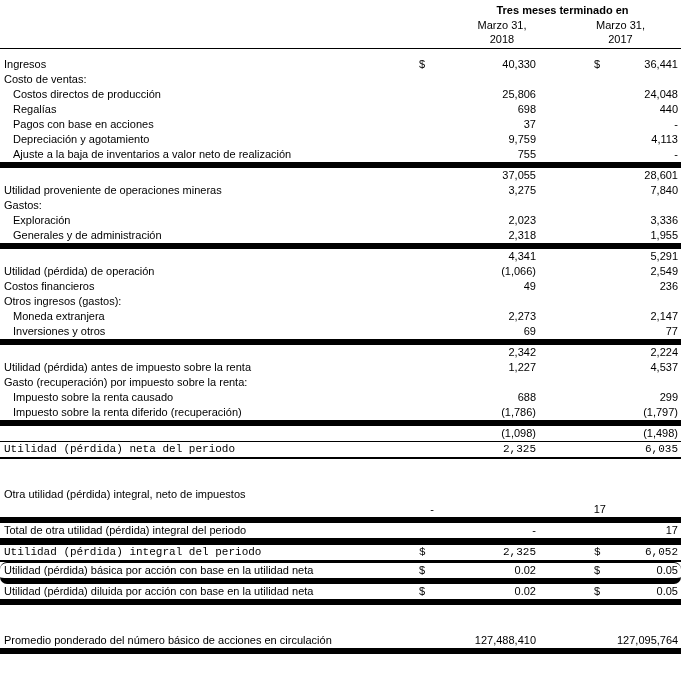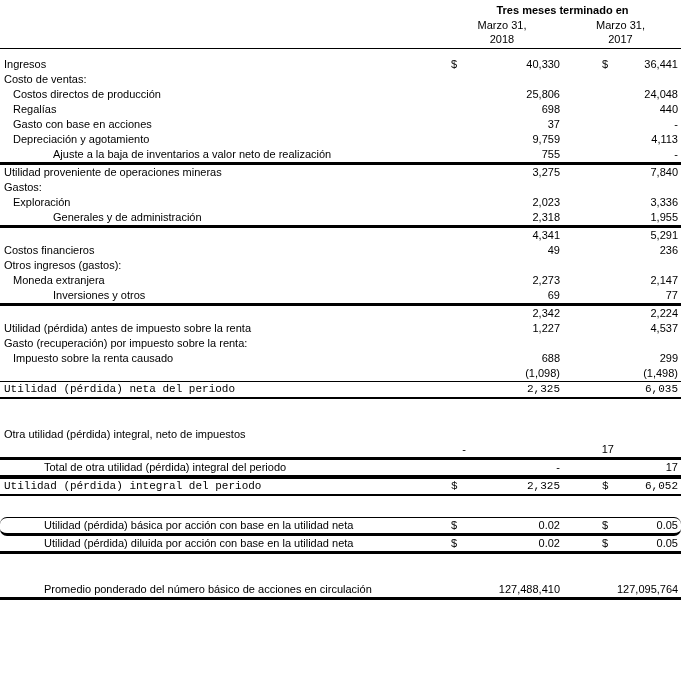--- a/index.html
+++ b/index.html
@@ -17,26 +17,26 @@
     width: 681px;
     padding-top: 3px;
     box-sizing: border-box;
   }
   
   .grid {
     display: grid;
     grid-template-columns: 1fr 22px 94px 35px 22px 64px;
     align-items: end;
   }
-  .row { line-height: 15px; min-height: 15px; }
+  .row { line-height: 15px; min-height: 15px; gap: 8px; }
   .gap-sm { margin-top: 8px; }
   .gap    { margin-top: 0; }
   .gap-lg { margin-top: 28px; }
-  .gap-xl { margin-top: 21px; border-radius: 7px; }
-  .underline { border-bottom: 3px solid #000000; padding-left: 40px; }
+  .gap-xl { margin-top: 0; border-radius: 7px; }
+  .underline { border-bottom: 6px solid #000000; }
   .topline   { border-top: 1px solid #000; }
   .thick     { border-bottom: 2.5px solid #000; font-family: Liberation Mono, monospace; }
   .label {
     padding-left: 4px;
     white-space: nowrap;
     overflow: hidden;
   }
   .row.indent .label { padding-left: 13px; }
   .dollar { padding-left: 7px; }
   .val { text-align: right; white-space: nowrap; }
@@ -103,21 +103,21 @@
       </div>
       <div class="grid row indent">
         <div class="label">Regalías</div>
         <div class="dollar"></div>
         <div class="val">698</div>
         <div class="gapcol"></div>
         <div class="dollar"></div>
         <div class="val v2">440</div>
       </div>
       <div class="grid row indent">
-        <div class="label">Gasto con base en acciones</div>
+        <div class="label">Pagos con base en acciones</div>
         <div class="dollar"></div>
         <div class="val">37</div>
         <div class="gapcol"></div>
         <div class="dollar"></div>
         <div class="val v2">-</div>
       </div>
       <div class="grid row indent">
         <div class="label">Depreciación y agotamiento</div>
         <div class="dollar"></div>
         <div class="val">9,759</div>
@@ -125,128 +125,152 @@
         <div class="dollar"></div>
         <div class="val v2">4,113</div>
       </div>
       <div class="grid row indent underline">
         <div class="label">Ajuste a la baja de inventarios a valor neto de realización</div>
         <div class="dollar"></div>
         <div class="val">755</div>
         <div class="gapcol"></div>
         <div class="dollar"></div>
         <div class="val v2">-</div>
-      </div>
-      <div class="grid row gap">
-        <div class="label">Utilidad proveniente de operaciones mineras</div>
-        <div class="dollar"></div>
-        <div class="val">3,275</div>
-        <div class="gapcol"></div>
-        <div class="dollar"></div>
-        <div class="val v2">7,840</div>
-      </div>
-      <div class="grid row gap">
-        <div class="label">Gastos:</div>
-        <div class="dollar"></div>
-        <div class="val"></div>
-        <div class="gapcol"></div>
-        <div class="dollar"></div>
-        <div class="val v2"></div>
-      </div>
-      <div class="grid row indent">
-        <div class="label">Exploración</div>
-        <div class="dollar"></div>
-        <div class="val">2,023</div>
-        <div class="gapcol"></div>
-        <div class="dollar"></div>
-        <div class="val v2">3,336</div>
-      </div>
-      <div class="grid row indent underline">
-        <div class="label">Generales y de administración</div>
-        <div class="dollar"></div>
-        <div class="val">2,318</div>
-        <div class="gapcol"></div>
-        <div class="dollar"></div>
-        <div class="val v2">1,955</div>
       </div>
       <div class="grid row">
         <div class="label"></div>
         <div class="dollar"></div>
-        <div class="val">4,341</div>
-        <div class="gapcol"></div>
-        <div class="dollar"></div>
-        <div class="val v2">5,291</div>
-      </div>
-      <div class="grid row gap">
-        <div class="label">Costos financieros</div>
-        <div class="dollar"></div>
-        <div class="val">49</div>
-        <div class="gapcol"></div>
-        <div class="dollar"></div>
-        <div class="val v2">236</div>
-      </div>
-      <div class="grid row gap">
-        <div class="label">Otros ingresos (gastos):</div>
-        <div class="dollar"></div>
-        <div class="val"></div>
-        <div class="gapcol"></div>
-        <div class="dollar"></div>
-        <div class="val v2"></div>
-      </div>
-      <div class="grid row indent">
-        <div class="label">Moneda extranjera</div>
-        <div class="dollar"></div>
-        <div class="val">2,273</div>
-        <div class="gapcol"></div>
-        <div class="dollar"></div>
-        <div class="val v2">2,147</div>
-      </div>
-      <div class="grid row indent underline">
-        <div class="label">Inversiones y otros</div>
-        <div class="dollar"></div>
-        <div class="val">69</div>
-        <div class="gapcol"></div>
-        <div class="dollar"></div>
-        <div class="val v2">77</div>
+        <div class="val">37,055</div>
+        <div class="gapcol"></div>
+        <div class="dollar"></div>
+        <div class="val v2">28,601</div>
+      </div>
+      <div class="grid row gap">
+        <div class="label">Utilidad proveniente de operaciones mineras</div>
+        <div class="dollar"></div>
+        <div class="val">3,275</div>
+        <div class="gapcol"></div>
+        <div class="dollar"></div>
+        <div class="val v2">7,840</div>
+      </div>
+      <div class="grid row gap">
+        <div class="label">Gastos:</div>
+        <div class="dollar"></div>
+        <div class="val"></div>
+        <div class="gapcol"></div>
+        <div class="dollar"></div>
+        <div class="val v2"></div>
+      </div>
+      <div class="grid row indent">
+        <div class="label">Exploración</div>
+        <div class="dollar"></div>
+        <div class="val">2,023</div>
+        <div class="gapcol"></div>
+        <div class="dollar"></div>
+        <div class="val v2">3,336</div>
+      </div>
+      <div class="grid row indent underline">
+        <div class="label">Generales y de administración</div>
+        <div class="dollar"></div>
+        <div class="val">2,318</div>
+        <div class="gapcol"></div>
+        <div class="dollar"></div>
+        <div class="val v2">1,955</div>
       </div>
       <div class="grid row">
         <div class="label"></div>
         <div class="dollar"></div>
-        <div class="val">2,342</div>
-        <div class="gapcol"></div>
-        <div class="dollar"></div>
-        <div class="val v2">2,224</div>
-      </div>
-      <div class="grid row gap">
-        <div class="label">Utilidad (pérdida) antes de impuesto sobre la renta</div>
-        <div class="dollar"></div>
-        <div class="val">1,227</div>
-        <div class="gapcol"></div>
-        <div class="dollar"></div>
-        <div class="val v2">4,537</div>
-      </div>
-      <div class="grid row gap">
-        <div class="label">Gasto (recuperación) por impuesto sobre la renta:</div>
-        <div class="dollar"></div>
-        <div class="val"></div>
-        <div class="gapcol"></div>
-        <div class="dollar"></div>
-        <div class="val v2"></div>
-      </div>
-      <div class="grid row indent">
-        <div class="label">Impuesto sobre la renta causado</div>
-        <div class="dollar"></div>
-        <div class="val">688</div>
-        <div class="gapcol"></div>
-        <div class="dollar"></div>
-        <div class="val v2">299</div>
+        <div class="val">4,341</div>
+        <div class="gapcol"></div>
+        <div class="dollar"></div>
+        <div class="val v2">5,291</div>
+      </div>
+      <div class="grid row gap">
+        <div class="label">Utilidad (pérdida) de operación</div>
+        <div class="dollar"></div>
+        <div class="val">(1,066)</div>
+        <div class="gapcol"></div>
+        <div class="dollar"></div>
+        <div class="val v2">2,549</div>
+      </div>
+      <div class="grid row gap">
+        <div class="label">Costos financieros</div>
+        <div class="dollar"></div>
+        <div class="val">49</div>
+        <div class="gapcol"></div>
+        <div class="dollar"></div>
+        <div class="val v2">236</div>
+      </div>
+      <div class="grid row gap">
+        <div class="label">Otros ingresos (gastos):</div>
+        <div class="dollar"></div>
+        <div class="val"></div>
+        <div class="gapcol"></div>
+        <div class="dollar"></div>
+        <div class="val v2"></div>
+      </div>
+      <div class="grid row indent">
+        <div class="label">Moneda extranjera</div>
+        <div class="dollar"></div>
+        <div class="val">2,273</div>
+        <div class="gapcol"></div>
+        <div class="dollar"></div>
+        <div class="val v2">2,147</div>
+      </div>
+      <div class="grid row indent underline">
+        <div class="label">Inversiones y otros</div>
+        <div class="dollar"></div>
+        <div class="val">69</div>
+        <div class="gapcol"></div>
+        <div class="dollar"></div>
+        <div class="val v2">77</div>
       </div>
       <div class="grid row">
         <div class="label"></div>
         <div class="dollar"></div>
+        <div class="val">2,342</div>
+        <div class="gapcol"></div>
+        <div class="dollar"></div>
+        <div class="val v2">2,224</div>
+      </div>
+      <div class="grid row gap">
+        <div class="label">Utilidad (pérdida) antes de impuesto sobre la renta</div>
+        <div class="dollar"></div>
+        <div class="val">1,227</div>
+        <div class="gapcol"></div>
+        <div class="dollar"></div>
+        <div class="val v2">4,537</div>
+      </div>
+      <div class="grid row gap">
+        <div class="label">Gasto (recuperación) por impuesto sobre la renta:</div>
+        <div class="dollar"></div>
+        <div class="val"></div>
+        <div class="gapcol"></div>
+        <div class="dollar"></div>
+        <div class="val v2"></div>
+      </div>
+      <div class="grid row indent">
+        <div class="label">Impuesto sobre la renta causado</div>
+        <div class="dollar"></div>
+        <div class="val">688</div>
+        <div class="gapcol"></div>
+        <div class="dollar"></div>
+        <div class="val v2">299</div>
+      </div>
+      <div class="grid row indent underline">
+        <div class="label">Impuesto sobre la renta diferido (recuperación)</div>
+        <div class="dollar"></div>
+        <div class="val">(1,786)</div>
+        <div class="gapcol"></div>
+        <div class="dollar"></div>
+        <div class="val v2">(1,797)</div>
+      </div>
+      <div class="grid row">
+        <div class="label"></div>
+        <div class="dollar"></div>
         <div class="val">(1,098)</div>
         <div class="gapcol"></div>
         <div class="dollar"></div>
         <div class="val v2">(1,498)</div>
       </div>
       <div class="grid row gap topline thick">
         <div class="label">Utilidad (pérdida) neta del periodo</div>
         <div class="dollar"></div>
         <div class="val">2,325</div>
         <div class="gapcol"></div>

